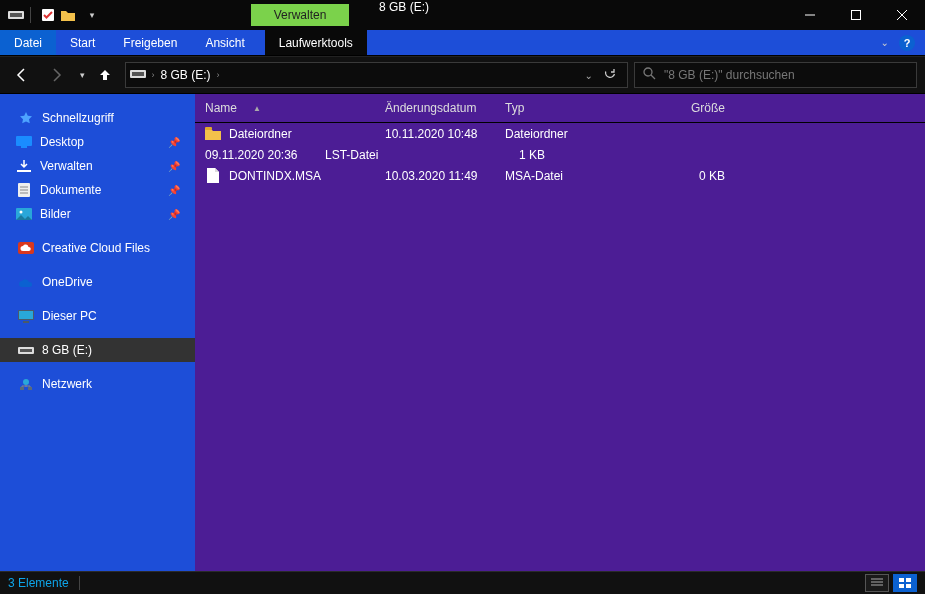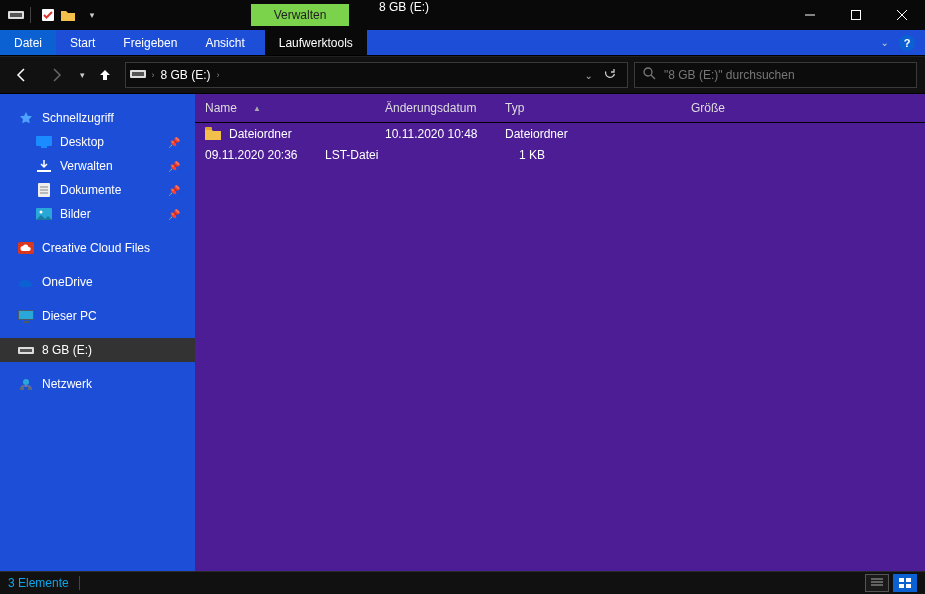--- a/index.html
+++ b/index.html
@@ -33,21 +33,21 @@
   .addr-right{margin-left:auto;display:flex;align-items:center;gap:10px;padding-right:6px}
   .search{width:265px;height:24px;border:1px solid #3a3a3a;background:#0c0c0c;display:flex;align-items:center;padding:0 8px;color:#777}
   .search input{flex:1;background:transparent;border:none;outline:none;color:#bbb;font-size:12px;font-family:inherit}
   .search input::placeholder{color:#777}
   
   .body{flex:1;display:flex;min-height:0;background:#111}
   
   .navpane{width:195px;background:#1d4ed8;padding-top:12px;overflow:hidden;color:#fff}
   .nv{height:24px;display:flex;align-items:center;padding-left:18px;gap:8px;position:relative}
   .nv.sel{background:#333}
-  .nv.sub{padding-left:36px}
+  .nv.sub{padding-left:16px}
   .nv .pin{position:absolute;right:14px;color:#bbb;font-size:10px}
   .nv .ic{width:16px;height:16px;display:flex;align-items:center;justify-content:center;flex:0 0 16px}
   .nv-gap{height:10px}
   
   .files{flex:1;background:#4c1d95;display:flex;flex-direction:column}
   .cols{height:28px;display:flex;align-items:center;color:#ddd;padding-left:10px;border-bottom:1px solid #000}
   .col{display:flex;align-items:center;gap:16px}
   .col.name{width:180px}
   .col.date{width:120px}
   .col.type{width:130px}
@@ -332,20 +332,34 @@
         <div class="c type">Dateiordner</div>
         <div class="c size"></div>
       </div>
 
       <div class="row">
         <div class="c date">09.11.2020 20:36</div>
         <div class="c type">LST-Datei</div>
         <div class="c size">1 KB</div>
       </div>
 
+      <div class="row">
+        <div class="c name">
+          <span class="fic">
+              <svg width="12" height="15" viewBox="0 0 12 15">
+                <path d="M0 0h8l4 4v11H0z" fill="#fff"></path>
+                <path d="M8 0v4h4" fill="#ddd"></path>
+              </svg>
+            </span>
+          <span>DONTINDX.MSA</span>
+        </div>
+        <div class="c date">10.03.2020 11:49</div>
+        <div class="c type">MSA-Datei</div>
+        <div class="c size">0 KB</div>
+      </div>
     </div>
   </div>
 
   <div class="status">
     <span>3 Elemente</span>
     <span class="status-sep"></span>
     <div class="status-right">
       <div class="viewbtn">
         <svg width="12" height="10" viewBox="0 0 12 10">
             <line x1="0" y1="1" x2="12" y2="1" stroke="#aaa"></line>

